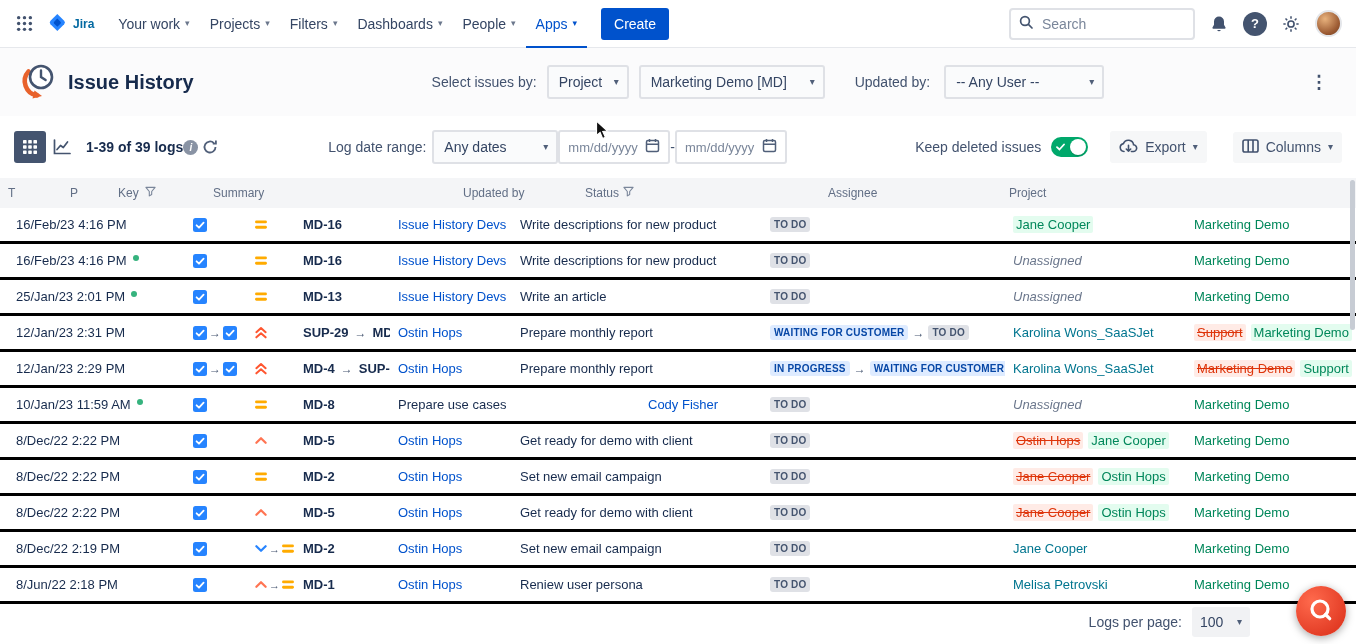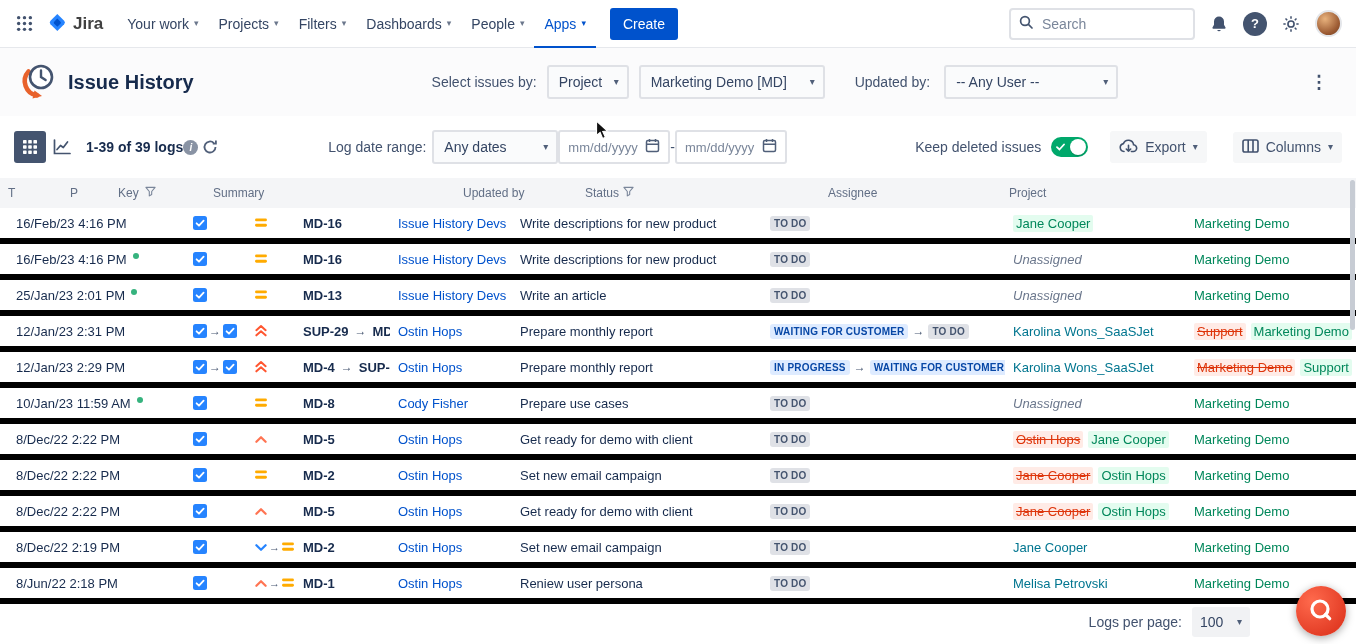--- a/index.html
+++ b/index.html
@@ -4,21 +4,21 @@
 <style>
   *{box-sizing:border-box;}
   html,body{margin:0;padding:0;background:#fff;}
   body{font-family:"Liberation Sans",sans-serif;color:#172B4D;}
   .app{position:relative;width:1356px;height:644px;background:#fff;overflow:hidden;font-size:14px;}
 
   
   .topnav{height:48px;display:flex;align-items:center;padding:0 14px 0 10px;gap:2px;background:#fff;border-bottom:1px solid #E6E8EC;}
   .iconbtn{background:none;border:none;padding:6px;cursor:pointer;display:flex;align-items:center;}
   .logo{display:flex;align-items:center;gap:5px;margin:0 12px 0 6px;cursor:pointer;}
-  .logo-text{font-weight:700;font-size:17px;color:#404040;}
+  .logo-text{font-weight:700;font-size:12px;color:#0369a1;}
   .nav{display:flex;align-items:stretch;height:48px;}
   .nav-item{display:flex;align-items:center;gap:5px;padding:0 10px;color:#344563;cursor:pointer;}
   .chev{color:#6B778C;font-size:9px;line-height:1;}
   .nav-item.active{color:#0052CC;box-shadow:inset 0 -2px 0 #0052CC;}
   .nav-item.active .chev{color:#0052CC;}
   .create-btn{background:#0052CC;color:#fff;border:none;border-radius:3px;height:32px;padding:0 13px;font-size:14px;margin-left:12px;cursor:pointer;font-family:inherit;}
   .topnav-right{margin-left:auto;display:flex;align-items:center;gap:15px;}
   .searchbox{display:flex;align-items:center;gap:7px;border:2px solid #DFE1E6;border-radius:4px;height:32px;padding:0 8px;width:186px;background:#fff;}
   .searchbox input{border:none;outline:none;font-size:14px;width:100%;font-family:inherit;color:#172B4D;background:transparent;}
   .searchbox input::placeholder{color:#7A869A;}
@@ -29,21 +29,21 @@
   
   .pageheader{height:68px;display:flex;align-items:center;padding:0 18px;background:#FBFBFC;gap:10px;}
   .page-title{font-size:20px;margin:0;font-weight:700;color:#172B4D;}
   .ph-label{color:#42526E;white-space:nowrap;}
   .lbl-select{margin-left:228px;}
   .lbl-updated{margin-left:20px;}
   .select{display:flex;align-items:center;justify-content:space-between;gap:8px;background:#FAFBFC;border:2px solid #DFE1E6;border-radius:3px;height:34px;padding:0 8px 0 10px;color:#344563;cursor:pointer;white-space:nowrap;}
   .select .chev{color:#505F79;font-size:10px;}
   .sel-src{width:82px;}
   .sel-project{width:186px;}
-  .sel-user{width:174px;margin-left:4px;}
+  .sel-user{width:160px;margin-left:4px;}
   .kebab{margin-left:auto;font-size:18px;color:#42526E;cursor:pointer;padding:2px 10px;font-weight:700;}
 
   
   .toolbar{height:62px;display:flex;align-items:center;padding:0 14px;background:#fff;gap:0;}
   .viewbtn{width:32px;height:32px;border:none;border-radius:3px;background:transparent;display:flex;align-items:center;justify-content:center;cursor:pointer;}
   .viewbtn.active{background:#44546F;}
   .logs-count{font-weight:700;color:#172B4D;margin-left:8px;white-space:nowrap;}
   .info-icon{width:15px;height:15px;border-radius:50%;background:#8993A4;color:#fff;font-size:10px;font-weight:700;font-style:italic;display:inline-flex;align-items:center;justify-content:center;cursor:pointer;}
   .refresh{margin-left:4px;cursor:pointer;display:flex;}
   .tb-label{color:#42526E;white-space:nowrap;}
@@ -58,21 +58,21 @@
   .knob{position:absolute;right:2px;width:16px;height:16px;border-radius:50%;background:#fff;box-shadow:0 1px 1px rgba(0,0,0,.2);}
   .flatbtn{display:flex;align-items:center;gap:7px;color:#42526E;cursor:pointer;padding:7px 9px;border-radius:3px;background:#F6F7F8;white-space:nowrap;}
   .flatbtn .chev{font-size:10px;color:#505F79;}
   .btn-export{margin-left:12px;}
   .btn-columns{margin-left:16px;}
 
   
   .thead{display:flex;height:30px;background:#F4F5F7;align-items:center;}
   .hcell{color:#626F86;font-size:12px;}
   .sort{font-weight:700;color:#44546F;font-size:13px;}
-  .trow{display:flex;height:36px;align-items:center;border-bottom:6px solid #000000;background:#fff;}
+  .trow{display:flex;height:36px;align-items:center;border-bottom:3px solid #000000;background:#fff;}
   .cell{padding:0 8px;display:flex;align-items:center;gap:6px;overflow:hidden;white-space:nowrap;flex-shrink:0;height:100%;}
   .col-date{width:185px;padding-left:16px;}
   .col-type{width:62px;gap:2px;}
   .col-prio{width:48px;padding:0 2px 0 8px;gap:2px;}
   .col-key{width:95px;}
   .col-upd{width:122px;padding-right:2px;}
   .col-sum{width:250px;}
   .col-status{width:243px;gap:4px;padding-right:4px;}
   .col-assignee{width:181px;gap:5px;}
   .col-project{width:170px;gap:5px;padding-right:4px;}
@@ -555,25 +555,25 @@
             <span class="picon">
               <svg width="12" height="10" viewBox="0 0 13 11">
                 <rect y="0.5" width="13" height="3.2" rx="1.4" fill="#FFAB00"></rect>
                 <rect y="6.3" width="13" height="3.2" rx="1.4" fill="#FFAB00"></rect>
               </svg>
             </span>
           </div>
           <div class="cell col-key">
             <span class="key-text">MD-8</span>
           </div>
+          <div class="cell col-sum">
+            <span class="sum-text">Prepare use cases</span>
+          </div>
           <div class="cell col-upd">
             <span class="link">Cody Fisher</span>
-          </div>
-          <div class="cell col-sum">
-            <span class="sum-text">Prepare use cases</span>
           </div>
           <div class="cell col-status">
             <span class="badge badge-gray">TO DO</span>
           </div>
           <div class="cell col-assignee">
             <span class="val-unassigned">Unassigned</span>
           </div>
           <div class="cell col-project">
             <span class="val-plain-project">Marketing Demo</span>
           </div>

